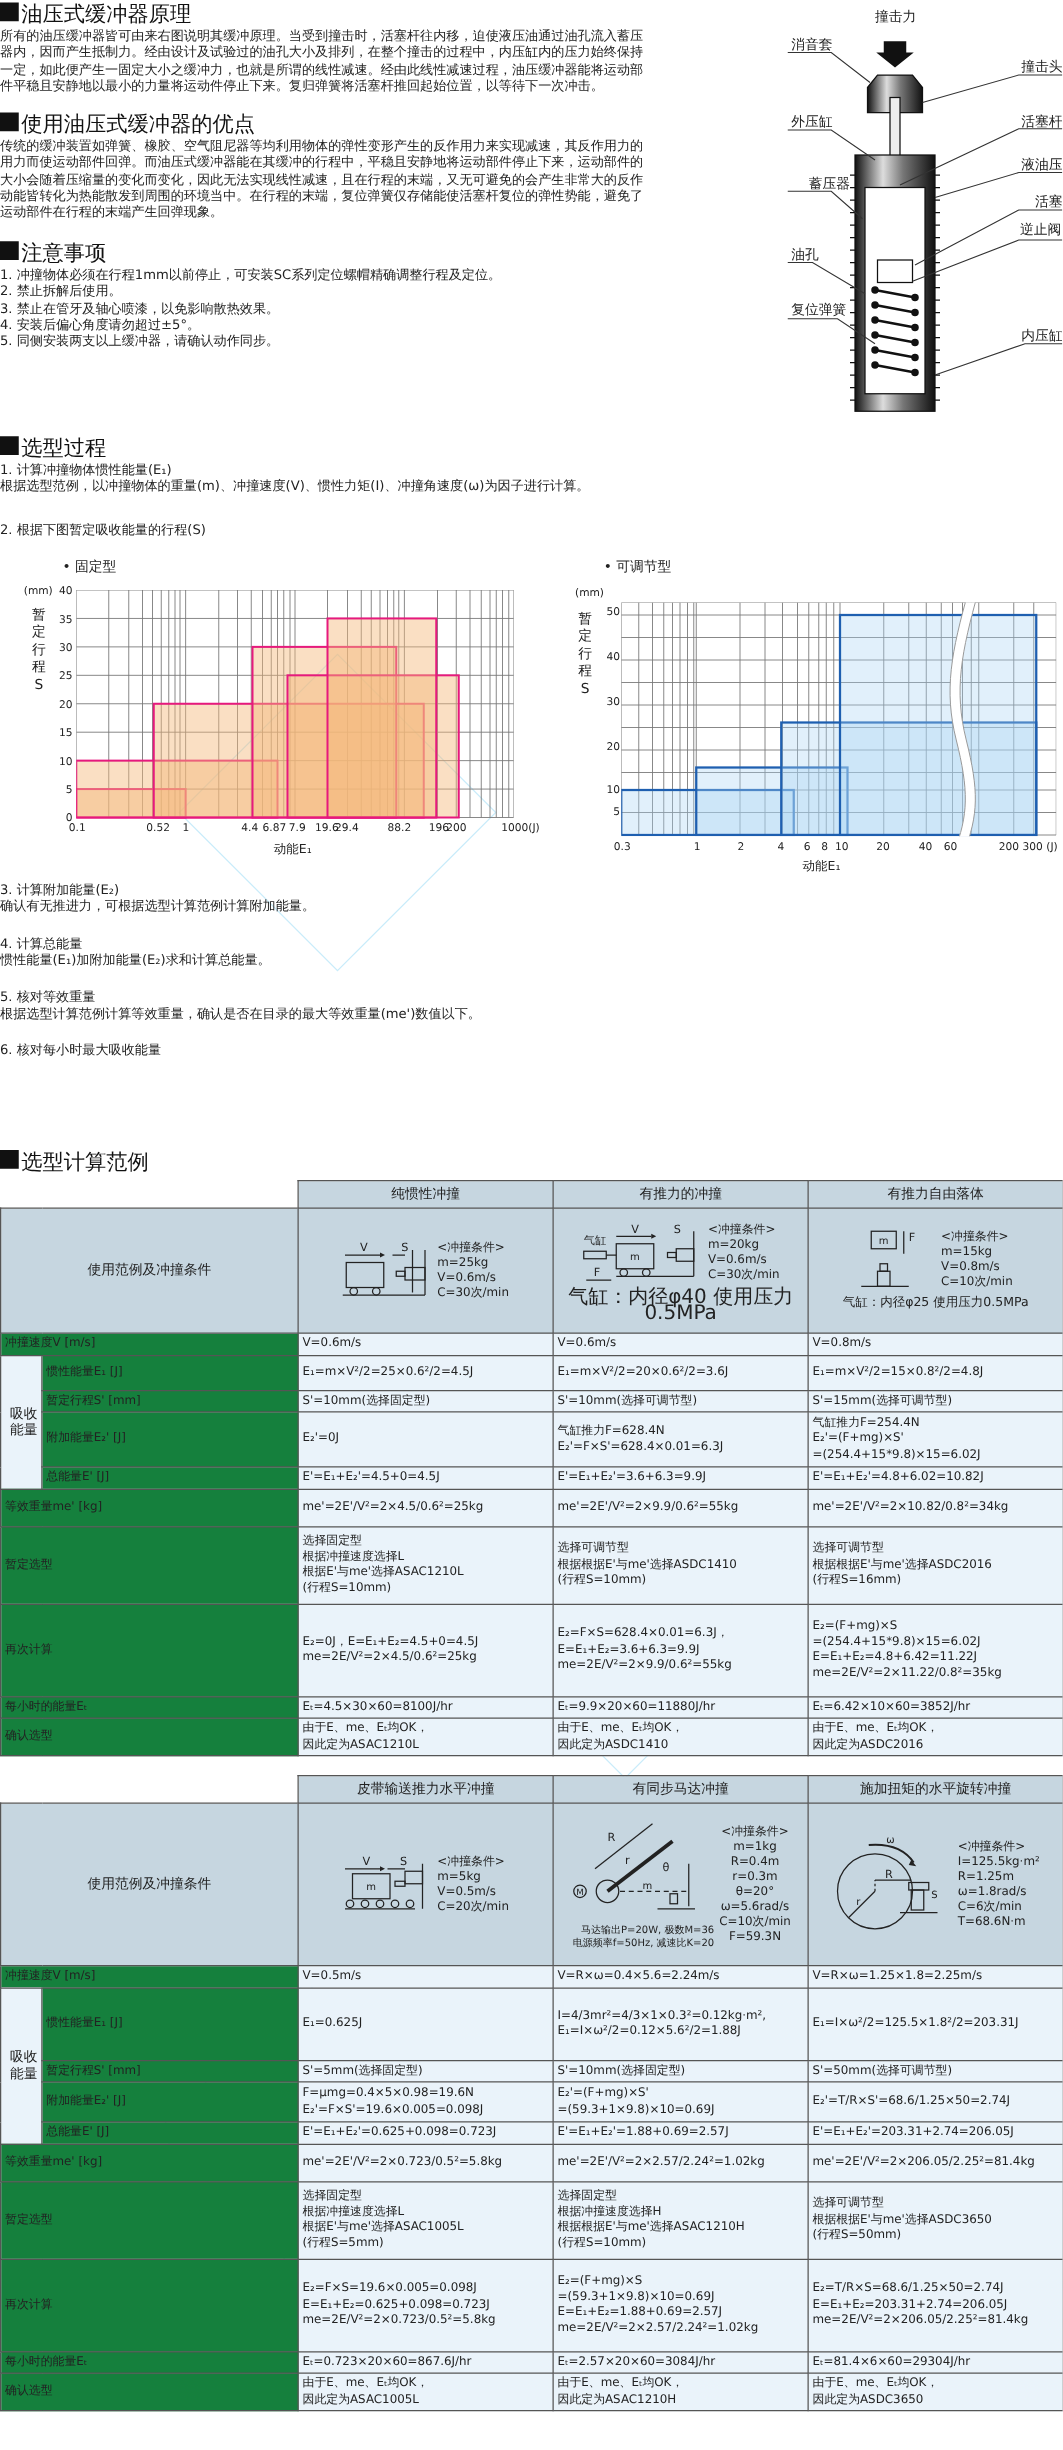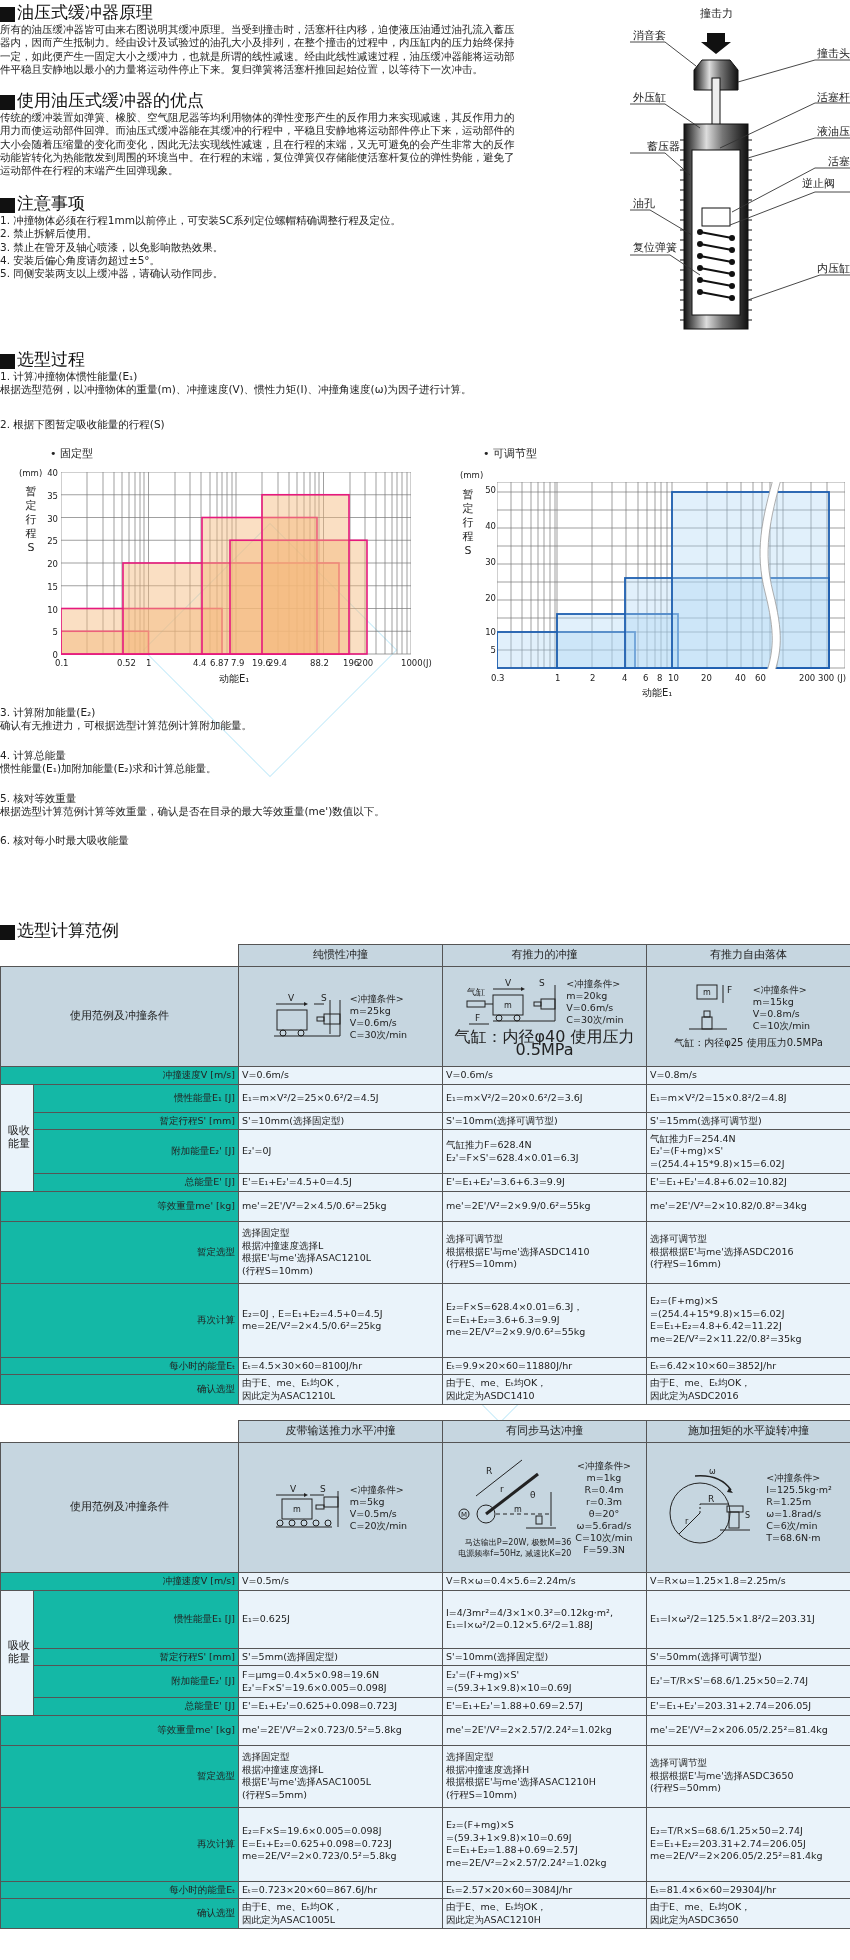--- a/index.html
+++ b/index.html
@@ -1,27 +1,27 @@
 <!DOCTYPE html>
 <html><head>
 <meta charset="utf-8">
 <style>
 *{box-sizing:border-box;margin:0;padding:0}
 body{width:850px;height:1960px;background:#fff;font-family:"DejaVu Sans","Liberation Sans",sans-serif;color:#222;position:relative;overflow:hidden;font-size:10.5px}
 .abs{position:absolute}
-.h{font-size:17px;line-height:20px;color:#111;display:flex;align-items:flex-end;white-space:nowrap}
+.h{font-size:17px;line-height:20px;color:#111;display:flex;align-items:flex-start;white-space:nowrap}
 .h .sq{display:inline-block;width:15px;height:15px;background:#111;margin-right:2px}
 .p{font-size:10.5px;line-height:13.3px;color:#222}
 .p div{white-space:nowrap}
 .diag-label{position:absolute;font-size:11px;color:#222;white-space:nowrap}
 .chart-title{font-size:11px;color:#222;position:absolute;white-space:nowrap}
 .tick{position:absolute;font-size:8.5px;color:#222;white-space:nowrap}
 table.calc{position:absolute;border-collapse:collapse;font-size:9.5px;color:#222;table-layout:fixed}
 table.calc td{border:1px solid #555;padding:2px 3px;vertical-align:middle;line-height:12.5px}
-table.calc td.lbl{text-align:right;background:#14b8a6}
+table.calc td.lbl{text-align:left;background:#15803d}
 table.calc td.hdr{text-align:center;background:#c6d6e0;font-size:11px;height:22px}
 table.calc td.cond{background:#c6d6e0;text-align:center}
 table.calc td.val{background:#eaf3fa;white-space:pre-line;text-align:left}
 table.calc td.grp{background:#eaf3fa;text-align:right}
 table.calc td.blank{border:none;background:transparent}
 .condbox{display:flex;align-items:center;justify-content:center;gap:6px;font-size:9.5px;text-align:left}
 .condtext{white-space:pre-line;line-height:12px}
 .watermark{position:absolute;border:1.3px solid #c9ecfa;pointer-events:none}
 </style>
 </head>
@@ -162,21 +162,21 @@
     </g>
   </svg>
   <span class="diag-label" style="left:70px;top:6px">撞击力</span>
   <span class="diag-label" style="left:3px;top:28px">消音套</span>
   <span class="diag-label" style="left:187px;top:46px">撞击头</span>
   <span class="diag-label" style="left:3px;top:90px">外压缸</span>
   <span class="diag-label" style="left:187px;top:90px">活塞杆</span>
   <span class="diag-label" style="left:17px;top:139px">蓄压器</span>
   <span class="diag-label" style="left:187px;top:124px">液油压</span>
   <span class="diag-label" style="left:198px;top:154px">活塞</span>
-  <span class="diag-label" style="left:172px;top:176px">逆止阀</span>
+  <span class="diag-label" style="left:186px;top:176px">逆止阀</span>
   <span class="diag-label" style="left:3px;top:196px">油孔</span>
   <span class="diag-label" style="left:3px;top:240px">复位弹簧</span>
   <span class="diag-label" style="left:187px;top:261px">内压缸</span>
 </div>
 
 <div class="abs h" style="left:0;top:349px">
     <span class="sq"></span>
     <span>选型过程</span>
   </div>
 <div class="abs p" style="left:0;top:370px">

